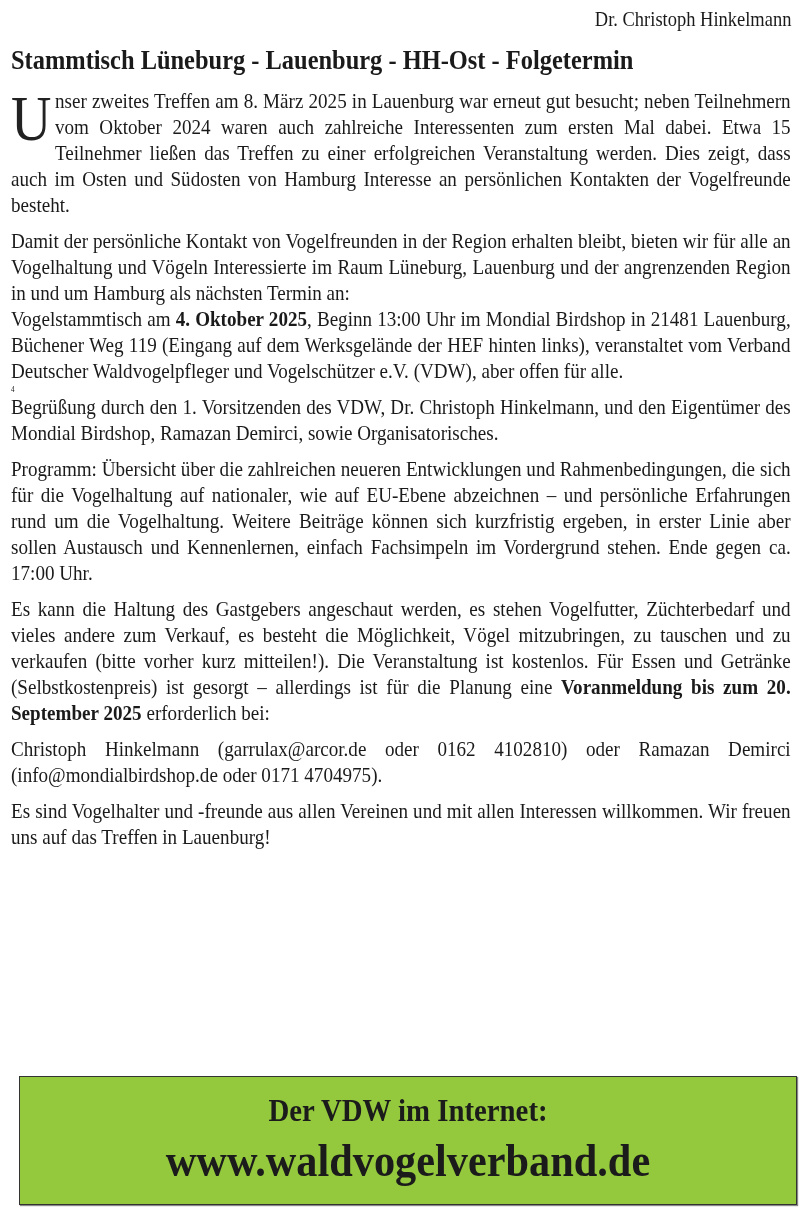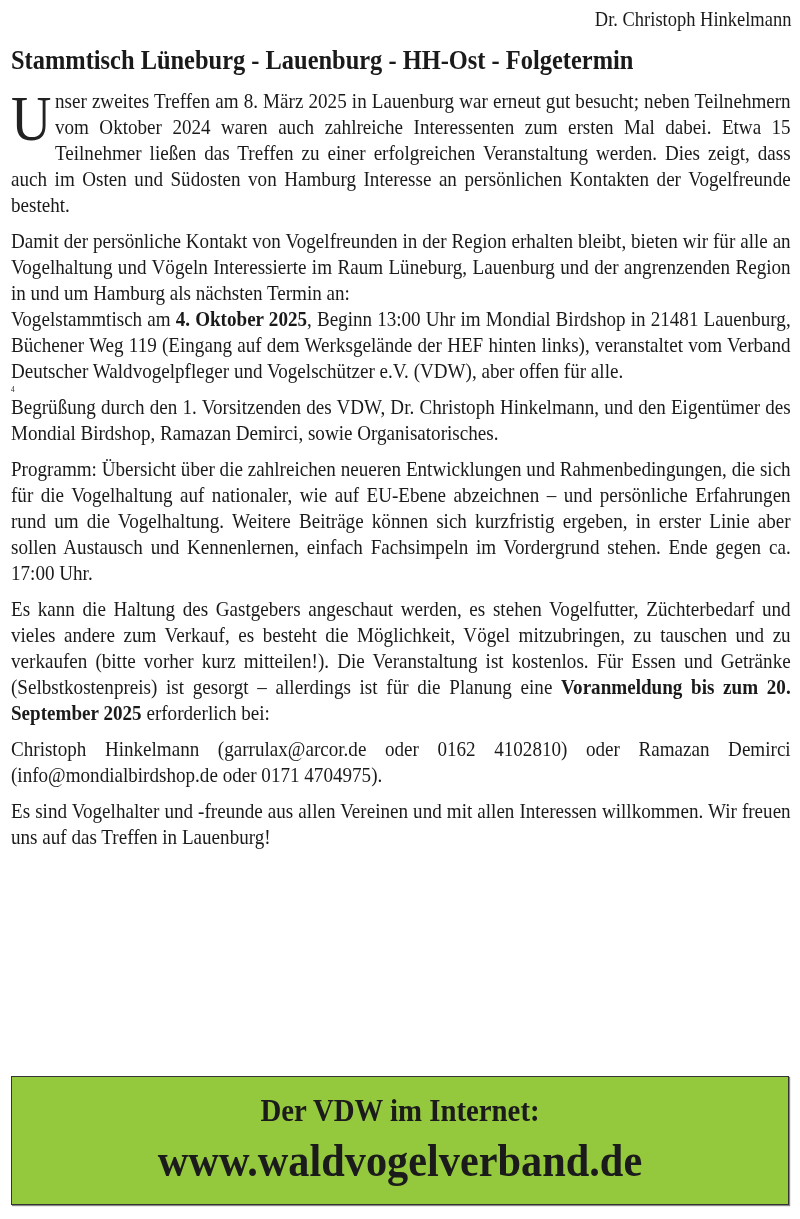--- a/index.html
+++ b/index.html
@@ -24,21 +24,21 @@
     width: 878px; transform: scaleX(0.888); transform-origin: left top;
   }
   p { margin: 0; }
   p.gap { margin-top: 10px; }
   .dropcap {
     float: left; font-size: 63px; line-height: 50px; margin: 6px 4px 0 0; color: #222;
   }
   .marker { font-size: 8px; line-height: 9px; height: 9px; margin: 1px 0 0 0; }
   b { font-weight: bold; }
   .banner {
-    position: absolute; left: 11px; top: 1076px; width: 776px; height: 127px;
+    position: absolute; left: 19px; top: 1076px; width: 776px; height: 127px;
     background: #95c93d; border: 1.5px solid #333; box-shadow: 1px 1px 1px #888;
     text-align: center;
   }
   .banner-title {
     position: absolute; left: 0; right: 0; top: 14px; font-size: 32px; font-weight: bold;
     line-height: 38px; color: #1b1b1b; transform: scaleX(0.9);
   }
   .banner-url {
     position: absolute; left: 0; right: 0; top: 56px; font-size: 46px; font-weight: bold;
     line-height: 56px; color: #1b1b1b; transform: scaleX(0.92);

